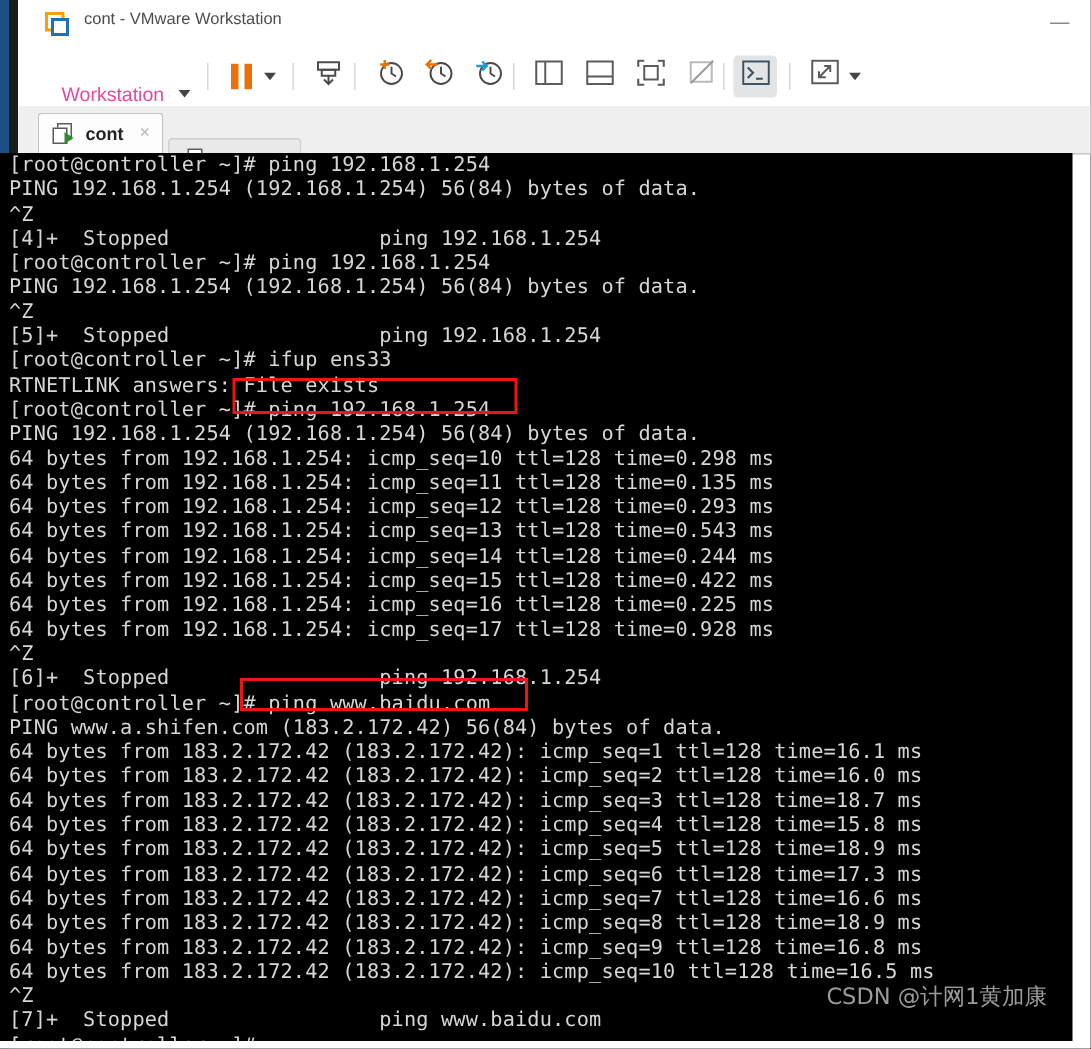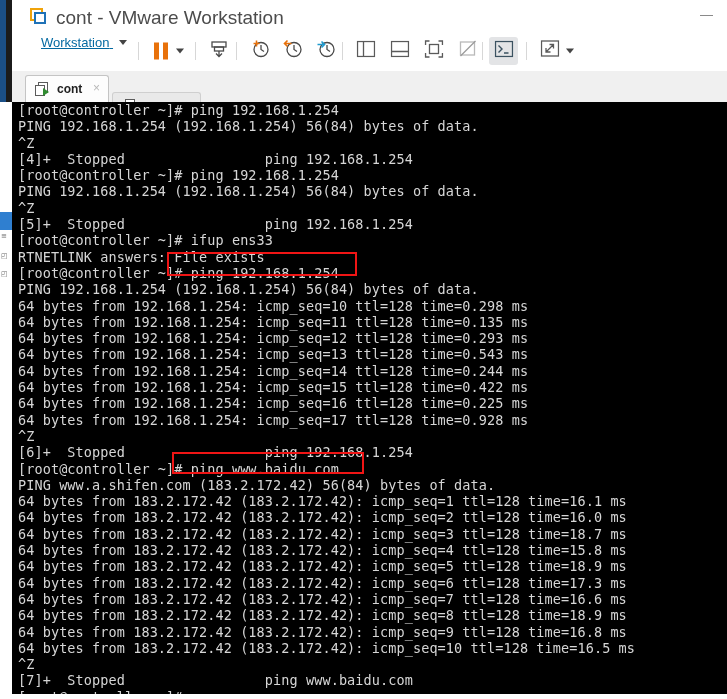--- a/index.html
+++ b/index.html
@@ -13,27 +13,27 @@
 
   
   .edge-strip{position:absolute;left:0;top:0;width:12px;height:699px;background:#1b1b1b;}
   .edge-blue{position:absolute;left:0;top:0;width:6px;height:699px;background:#1b4f86;}
 
   
   .titlebar{position:absolute;left:12px;top:0;width:715px;height:31px;background:#ffffff;}
   .tb-icon{position:absolute;left:18px;top:8px;width:16px;height:16px;}
   .tb-icon .sq1{position:absolute;left:0;top:0;width:13px;height:13px;border:2px solid #f0a30a;box-sizing:border-box;}
   .tb-icon .sq2{position:absolute;left:4px;top:4px;width:12px;height:12px;border:2px solid #1f72b7;box-sizing:border-box;background:#ffffff;}
-  .tb-title{position:absolute;left:44px;top:7px;font-size:19px;color:#4c4c4c;white-space:nowrap;}
+  .tb-title{position:absolute;left:44px;top:7px;font-size:11px;color:#4c4c4c;white-space:nowrap;}
   .tb-min{position:absolute;right:14px;top:15px;width:13px;height:1px;background:#8a8a8a;}
 
   
   .toolbar{position:absolute;left:12px;top:31px;width:715px;height:40px;background:#ffffff;
            border-bottom:1px solid #dcdcdc;}
-  .tb-ws{position:absolute;left:29px;top:4px;font-size:13px;color:#0369a1;white-space:nowrap;text-decoration:underline;}
+  .tb-ws{position:absolute;left:29px;top:24px;font-size:13px;color:#ec4899;white-space:nowrap;}
   .caret{width:0;height:0;border-left:4.5px solid transparent;border-right:4.5px solid transparent;
          border-top:5px solid #444;display:inline-block;}
   .vsep{position:absolute;top:11px;width:1px;height:18px;background:#d7d7d7;}
   .ticon{position:absolute;top:0;height:40px;width:34px;cursor:default;}
   .ticon .gl{position:absolute;left:50%;top:50%;transform:translate(-50%,-50%);}
 
   .pause-bars{display:flex;gap:4px;}
   .pause-bars i{display:block;width:5px;height:17px;background:#e8710a;}
 
   .btn-pressed{position:absolute;top:6px;width:29px;height:28px;background:#e3e4e6;border-radius:3px;}
@@ -47,21 +47,21 @@
   .tab-label{position:absolute;left:31px;top:6px;font-size:12px;color:#222;white-space:nowrap;}
   .tab.active .tab-label{font-weight:bold;}
   .tab-x{position:absolute;top:6px;right:8px;font-size:12px;color:#b9b9b9;line-height:13px;}
   .tab-ico{position:absolute;left:9px;top:6px;width:16px;height:15px;}
   .tab-ico .a{position:absolute;left:3px;top:0;width:10px;height:11px;border:1.4px solid #5a5a5a;box-sizing:border-box;background:#fff;}
   .tab-ico .b{position:absolute;left:0;top:3px;width:10px;height:11px;border:1.4px solid #5a5a5a;box-sizing:border-box;background:#fff;}
   .tab-ico .play{position:absolute;left:8px;top:6px;width:0;height:0;
         border-left:6px solid #2f8b2f;border-top:4px solid transparent;border-bottom:4px solid transparent;}
 
   
-  .console{position:absolute;left:12px;top:102px;width:715px;height:592px;background:#000000;overflow:hidden;}
+  .console{position:absolute;left:0;top:102px;width:715px;height:592px;background:#000000;overflow:hidden;}
   .term{position:absolute;left:6px;top:0px;width:709px;color:#d6d6d6;
         font-family:"DejaVu Sans Mono","Liberation Mono",monospace;
         font-size:13.5px;line-height:16.3px;white-space:pre;letter-spacing:0.1px;}
   .term .line{height:16.3px;}
 
   
   .libstrip{position:absolute;left:0;top:102px;width:12px;height:597px;background:#ffffff;}
   .lib-sel{position:absolute;left:0;top:110px;width:12px;height:18px;background:#2f7fd0;}
   .lib-row{position:absolute;left:1px;width:10px;height:12px;font-size:7px;color:#6a6a6a;
            font-family:"DejaVu Sans",sans-serif;overflow:hidden;}
@@ -244,15 +244,16 @@
     <div class="lib-row" style="top:150px;">◰</div>
     <div class="lib-row" style="top:168px;">◰</div>
   </div>
 
   <div class="console">
     <div class="term" id="term-body"><div class="line">[root@controller ~]# ping 192.168.1.254</div><div class="line">PING 192.168.1.254 (192.168.1.254) 56(84) bytes of data.</div><div class="line">^Z</div><div class="line">[4]+  Stopped                 ping 192.168.1.254</div><div class="line">[root@controller ~]# ping 192.168.1.254</div><div class="line">PING 192.168.1.254 (192.168.1.254) 56(84) bytes of data.</div><div class="line">^Z</div><div class="line">[5]+  Stopped                 ping 192.168.1.254</div><div class="line">[root@controller ~]# ifup ens33</div><div class="line">RTNETLINK answers: File exists</div><div class="line">[root@controller ~]# ping 192.168.1.254</div><div class="line">PING 192.168.1.254 (192.168.1.254) 56(84) bytes of data.</div><div class="line">64 bytes from 192.168.1.254: icmp_seq=10 ttl=128 time=0.298 ms</div><div class="line">64 bytes from 192.168.1.254: icmp_seq=11 ttl=128 time=0.135 ms</div><div class="line">64 bytes from 192.168.1.254: icmp_seq=12 ttl=128 time=0.293 ms</div><div class="line">64 bytes from 192.168.1.254: icmp_seq=13 ttl=128 time=0.543 ms</div><div class="line">64 bytes from 192.168.1.254: icmp_seq=14 ttl=128 time=0.244 ms</div><div class="line">64 bytes from 192.168.1.254: icmp_seq=15 ttl=128 time=0.422 ms</div><div class="line">64 bytes from 192.168.1.254: icmp_seq=16 ttl=128 time=0.225 ms</div><div class="line">64 bytes from 192.168.1.254: icmp_seq=17 ttl=128 time=0.928 ms</div><div class="line">^Z</div><div class="line">[6]+  Stopped                 ping 192.168.1.254</div><div class="line">[root@controller ~]# ping www.baidu.com</div><div class="line">PING www.a.shifen.com (183.2.172.42) 56(84) bytes of data.</div><div class="line">64 bytes from 183.2.172.42 (183.2.172.42): icmp_seq=1 ttl=128 time=16.1 ms</div><div class="line">64 bytes from 183.2.172.42 (183.2.172.42): icmp_seq=2 ttl=128 time=16.0 ms</div><div class="line">64 bytes from 183.2.172.42 (183.2.172.42): icmp_seq=3 ttl=128 time=18.7 ms</div><div class="line">64 bytes from 183.2.172.42 (183.2.172.42): icmp_seq=4 ttl=128 time=15.8 ms</div><div class="line">64 bytes from 183.2.172.42 (183.2.172.42): icmp_seq=5 ttl=128 time=18.9 ms</div><div class="line">64 bytes from 183.2.172.42 (183.2.172.42): icmp_seq=6 ttl=128 time=17.3 ms</div><div class="line">64 bytes from 183.2.172.42 (183.2.172.42): icmp_seq=7 ttl=128 time=16.6 ms</div><div class="line">64 bytes from 183.2.172.42 (183.2.172.42): icmp_seq=8 ttl=128 time=18.9 ms</div><div class="line">64 bytes from 183.2.172.42 (183.2.172.42): icmp_seq=9 ttl=128 time=16.8 ms</div><div class="line">64 bytes from 183.2.172.42 (183.2.172.42): icmp_seq=10 ttl=128 time=16.5 ms</div><div class="line">^Z</div><div class="line">[7]+  Stopped                 ping www.baidu.com</div><div class="line">[root@controller ~]# _</div></div>
 
     <div class="redbox" style="left:155px;top:150px;width:190px;height:24px;"></div>
     <div class="redbox" style="left:160px;top:350px;width:192px;height:22px;"></div>
 
+    <div class="watermark">CSDN @计网1黄加康</div>
   </div>
 
 </div>
 
 </body></html>

